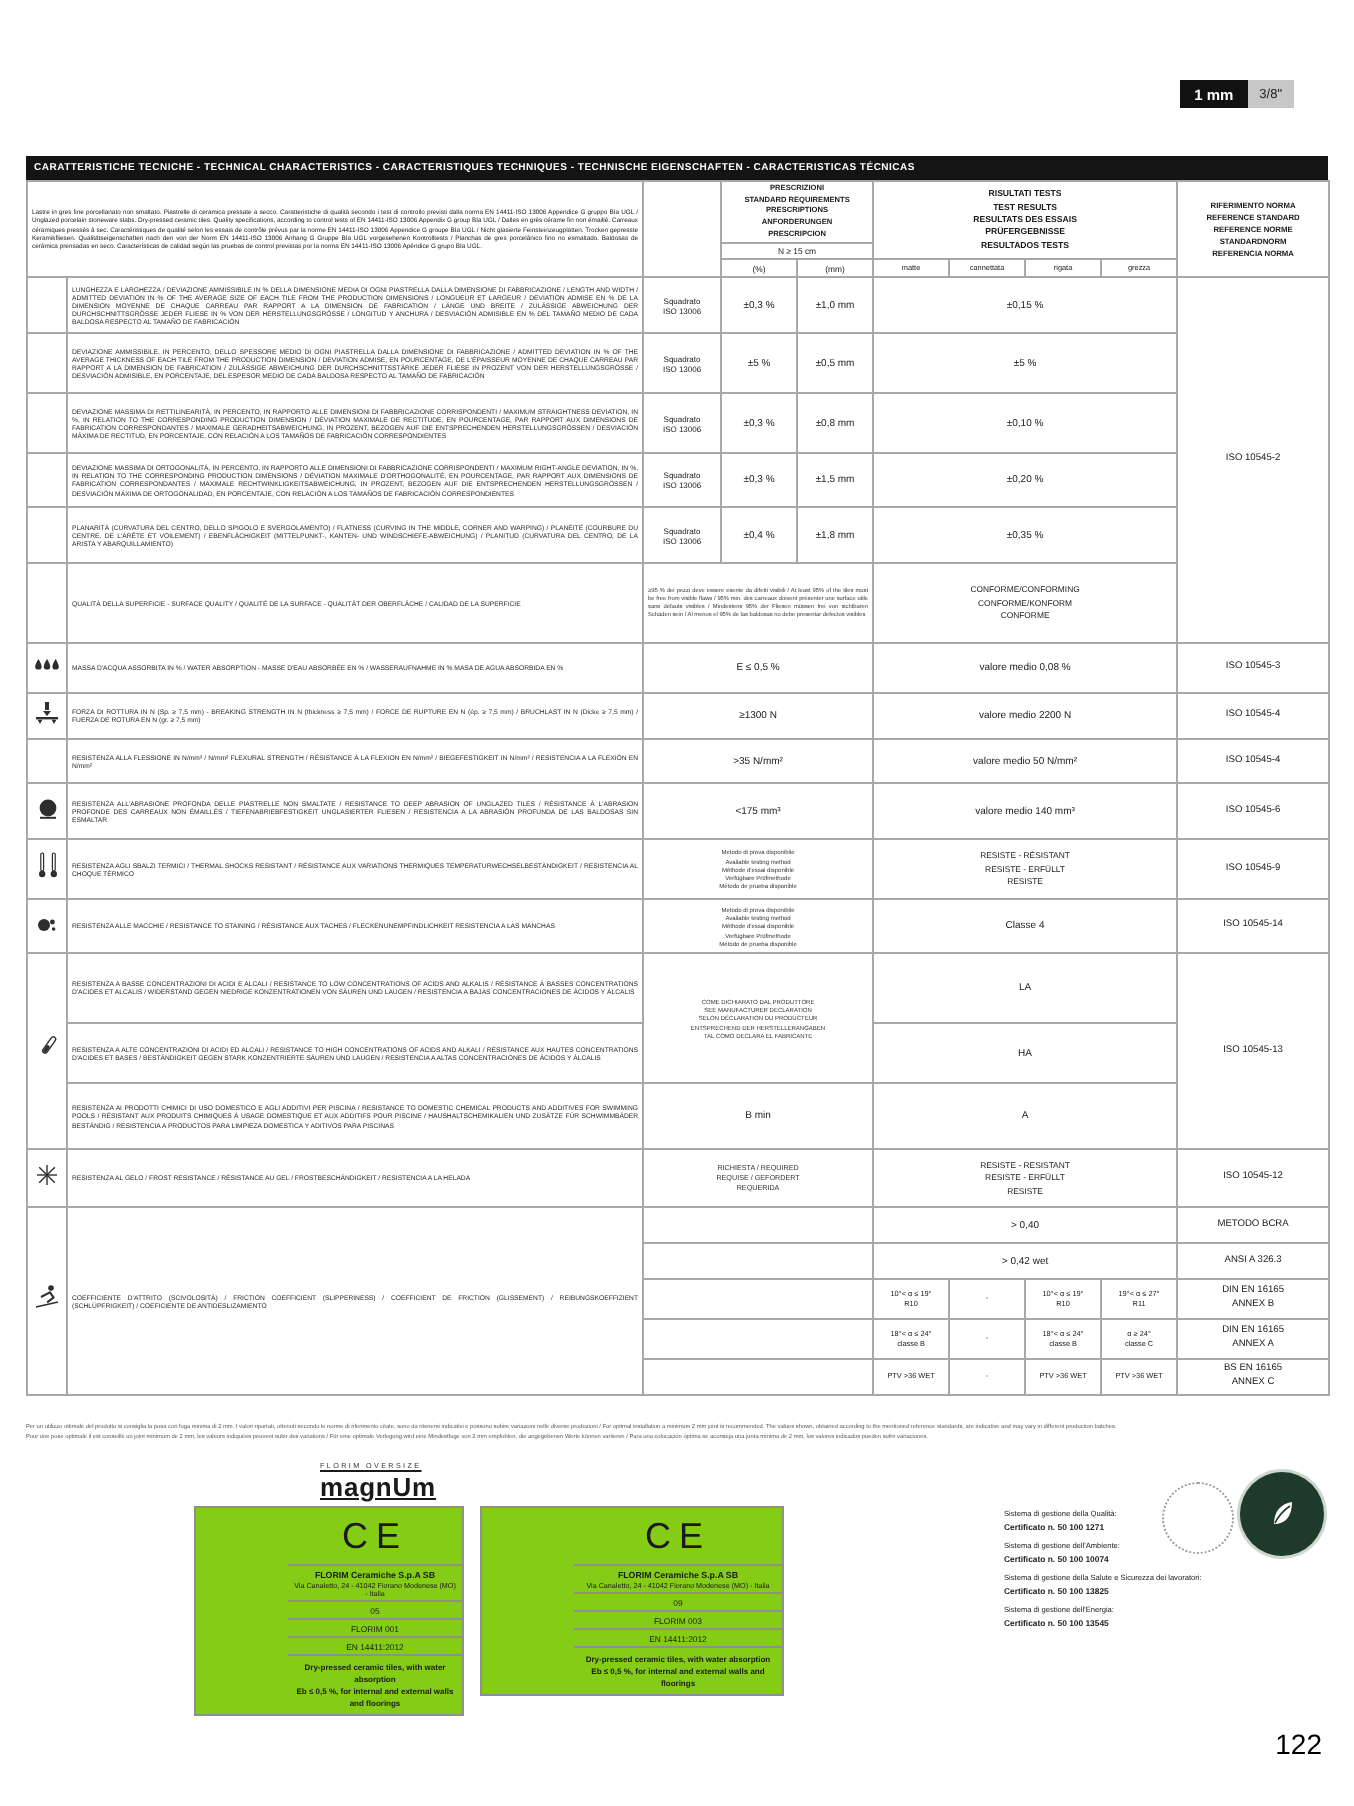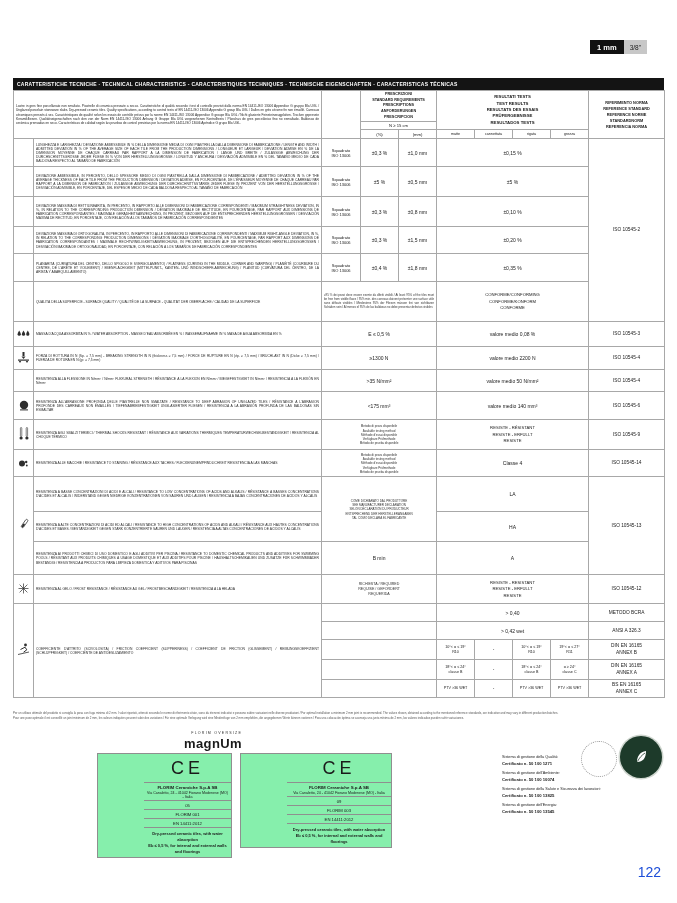--- a/index.html
+++ b/index.html
@@ -36,45 +36,45 @@
   .c-resm{font-size:4.2px;text-align:center;line-height:1.55;}
   .c-note{font-size:3px;text-align:center;line-height:1.4;color:#333;padding:1px;}
   .c-notej{font-size:2.9px;text-align:justify;line-height:1.35;color:#333;padding:1.5px 2px;vertical-align:top;}
   .c-ref{font-size:4.8px;text-align:center;line-height:1.4;}
   .c-fin{font-size:3.7px;text-align:center;line-height:1.35;}
 
   
   .legal{position:absolute;top:711px;left:13px;right:13px;font-size:2.9px;color:#555;line-height:1.6;}
 
   
-  .brand{position:absolute;top:731px;left:160px;width:82px;text-align:right;}
+  .brand{position:absolute;top:731px;left:160px;width:82px;text-align:left;text-decoration:underline;}
   .brand-over{font-size:3.6px;letter-spacing:1.2px;color:#333;}
   .brand-logo{font-size:13px;font-weight:bold;letter-spacing:.4px;margin-top:1px;}
-  .ce-box{position:absolute;top:753px;border:0.5px solid #8f8f8f;background:#86efac;text-align:center;box-sizing:border-box;padding-left:46px;}
+  .ce-box{position:absolute;top:753px;border:0.5px solid #8f8f8f;background:#84cc16;text-align:center;box-sizing:border-box;padding-left:46px;}
   .ce-1{left:97px;width:135px;}
   .ce-2{left:240px;width:152px;}
   .ce-logo{font-size:18px;letter-spacing:4px;padding:4px 0 3px;font-weight:500;}
   .ce-row{border-top:0.5px solid #8f8f8f;padding:1.5px 2px;}
   .ce-company{font-size:4.4px;font-weight:bold;}
   .ce-addr{font-size:3.6px;margin-top:1px;}
   .ce-year,.ce-code,.ce-std{font-size:4.2px;}
   .ce-desc{font-size:4px;font-weight:bold;line-height:1.5;padding:2.5px 4px;}
   .tuv{position:absolute;top:786px;left:428px;width:58px;height:58px;
        background:radial-gradient(circle at 32% 30%, #4a78cf, #14297a);
        clip-path:polygon(30% 0,70% 0,100% 30%,100% 70%,70% 100%,30% 100%,0 70%,0 30%);
        display:flex;align-items:center;justify-content:center;color:#fff;font-weight:bold;
        font-size:11.5px;line-height:1.15;text-align:center;}
   .certs{position:absolute;top:755px;left:502px;width:130px;}
   .cert{margin-bottom:5.5px;}
   .cert-label{font-size:3.8px;color:#222;line-height:1.35;}
   .cert-num{font-size:4.2px;font-weight:bold;margin-top:.5px;}
   .stamp{position:absolute;top:741px;right:60px;width:34px;height:34px;border:1px dotted #9a9a9a;border-radius:50%;}
   .leaf-badge{position:absolute;top:736px;right:15px;width:42px;height:42px;border-radius:50%;
               background:#1d3a2a;display:flex;align-items:center;justify-content:center;box-shadow:0 0 0 1.5px #cfd6cf;}
-  .page-num{position:absolute;top:864px;right:16px;font-size:14px;color:#1d4ed8;}
+  .page-num{position:absolute;top:864px;right:16px;font-size:14px;color:#000000;}
 </style>
 </head>
 <body>
 
 <div class="page">
 
   <div class="badge">
     <span class="badge-black">1 mm</span>
     <span class="badge-gray">3/8"</span>
   </div>

